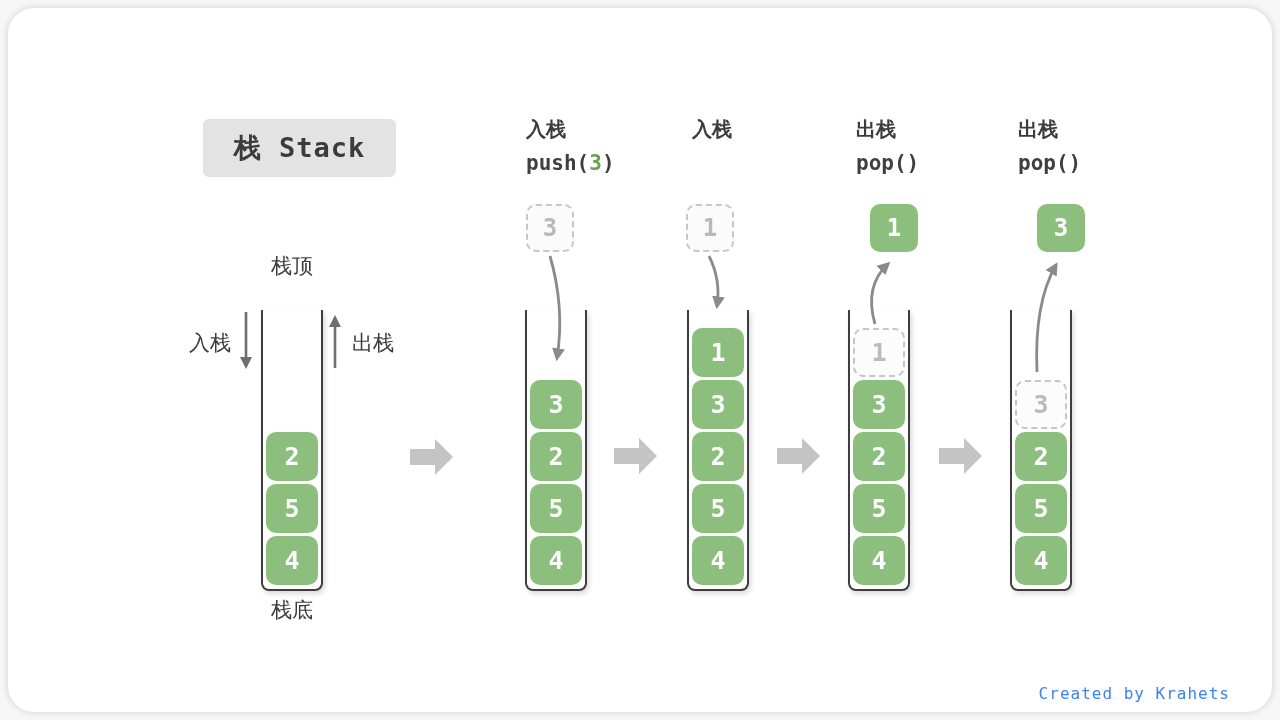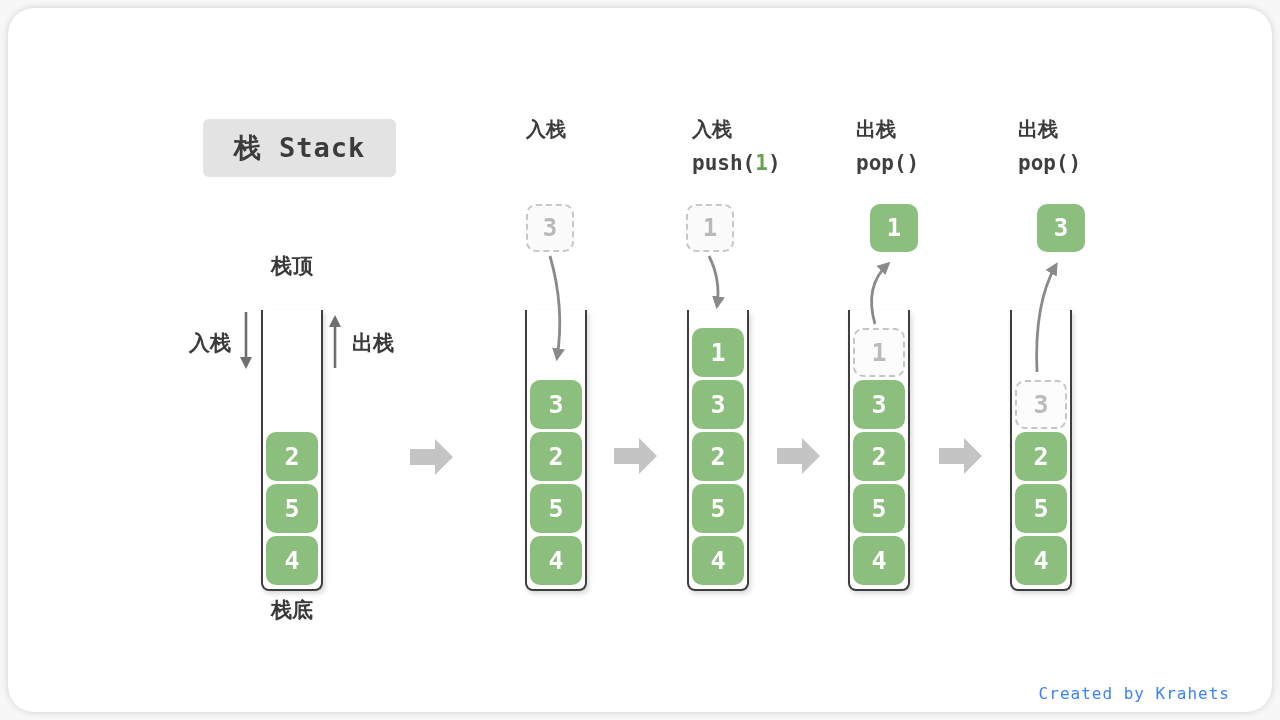--- a/index.html
+++ b/index.html
@@ -54,45 +54,45 @@
     width:52px; height:49px; flex:0 0 49px; border-radius:10px;
     background:#8cbe7d; color:#ffffff;
     display:flex; align-items:center; justify-content:center;
     font-family:"DejaVu Sans Mono", monospace; font-size:25px; font-weight:700;
   }
   .cell.ghost {
     background:#fcfcfc; border:2px dashed #c5c5c5; color:#bbbbbb;
   }
 
   
-  .side-label { color:#3a3a3a; font-size:21px; font-weight:700; }
+  .side-label { color:#3a3a3a; font-size:21px; font-weight:400; }
   .center-62 { width:62px; text-align:center; }
 
   
   .watermark {
     right:42px; top:676px; font-family:"DejaVu Sans Mono", monospace;
     font-size:16px; color:#3b82f6; letter-spacing:1px;
   }
 
   svg.overlay { position:absolute; left:0; top:0; pointer-events:none; }
 </style>
 </head>
 <body>
 
 <div class="scene">
   <div class="card">
 
     <div class="abs title-box">栈 Stack</div>
 
     <div class="abs op-header" style="left:518px">
       <div class="op-name">入栈</div>
+      <div class="op-code"><span>push(</span><span class="arg">3</span><span>)</span></div>
     </div>
     <div class="abs op-header" style="left:684px">
       <div class="op-name">入栈</div>
-      <div class="op-code"><span>push(</span><span class="arg">1</span><span>)</span></div>
     </div>
     <div class="abs op-header" style="left:848px">
       <div class="op-name">出栈</div>
       <div class="op-code"><span>pop()</span></div>
     </div>
     <div class="abs op-header" style="left:1010px">
       <div class="op-name">出栈</div>
       <div class="op-code"><span>pop()</span></div>
     </div>
 

